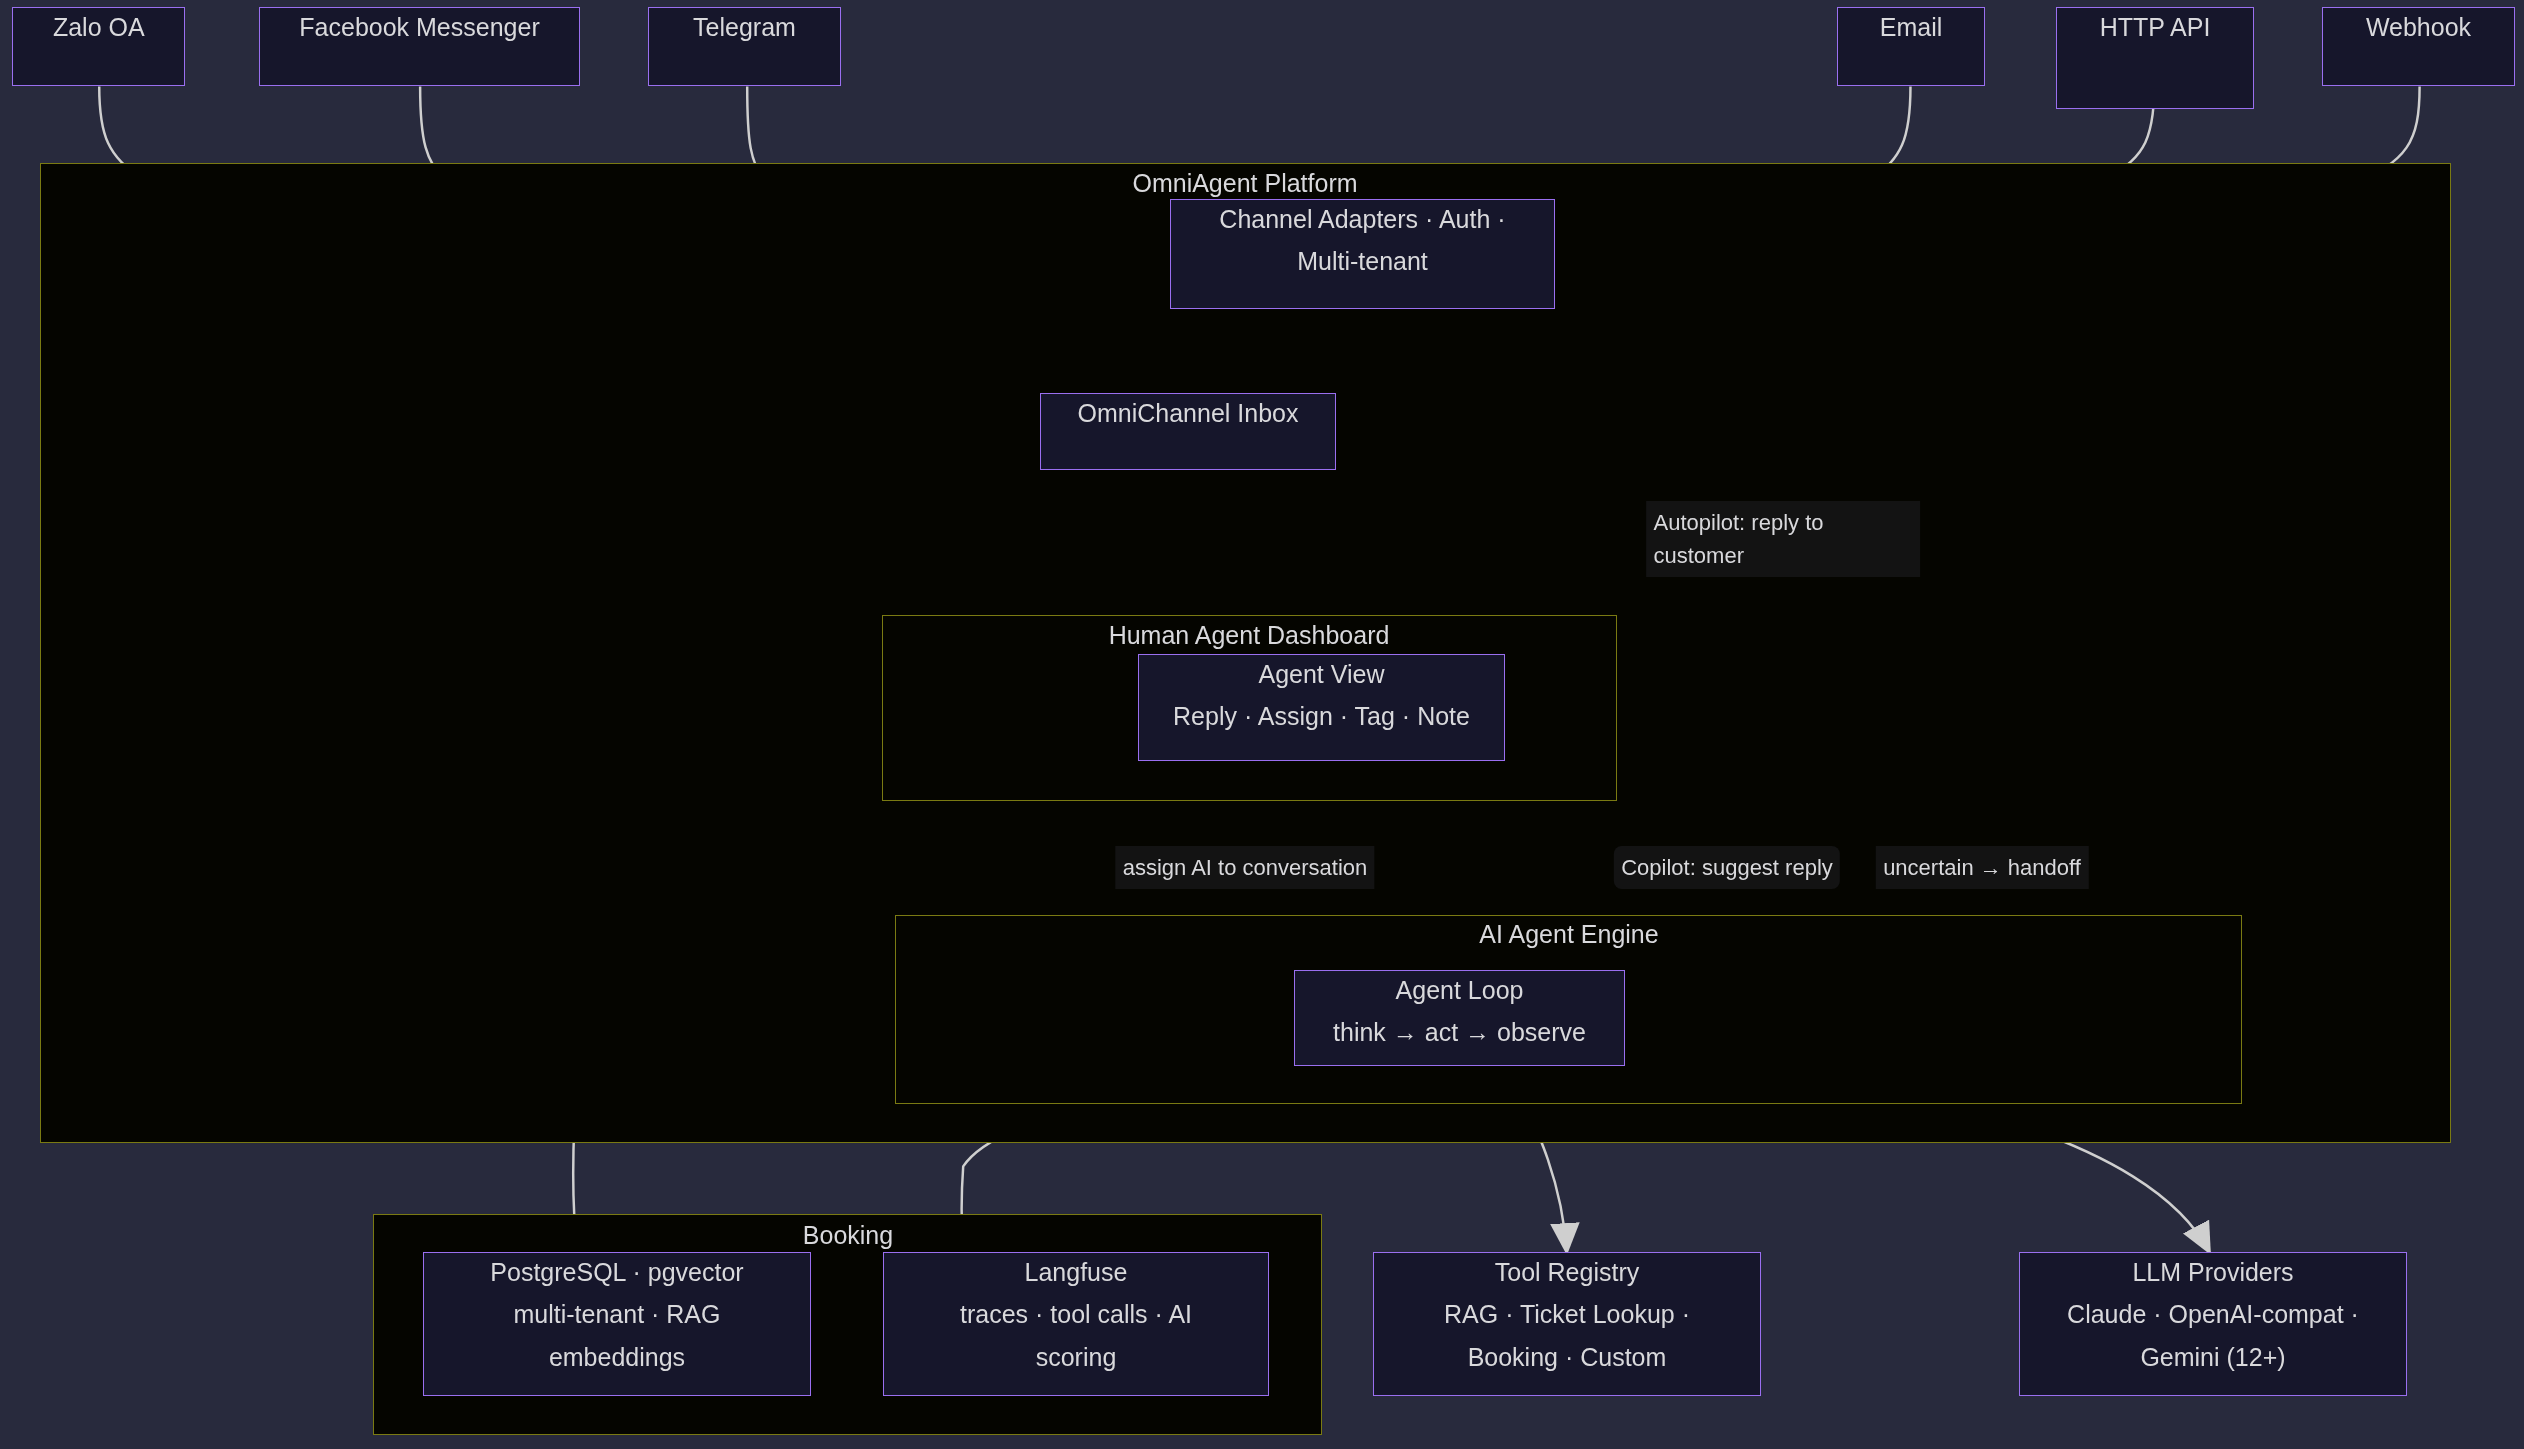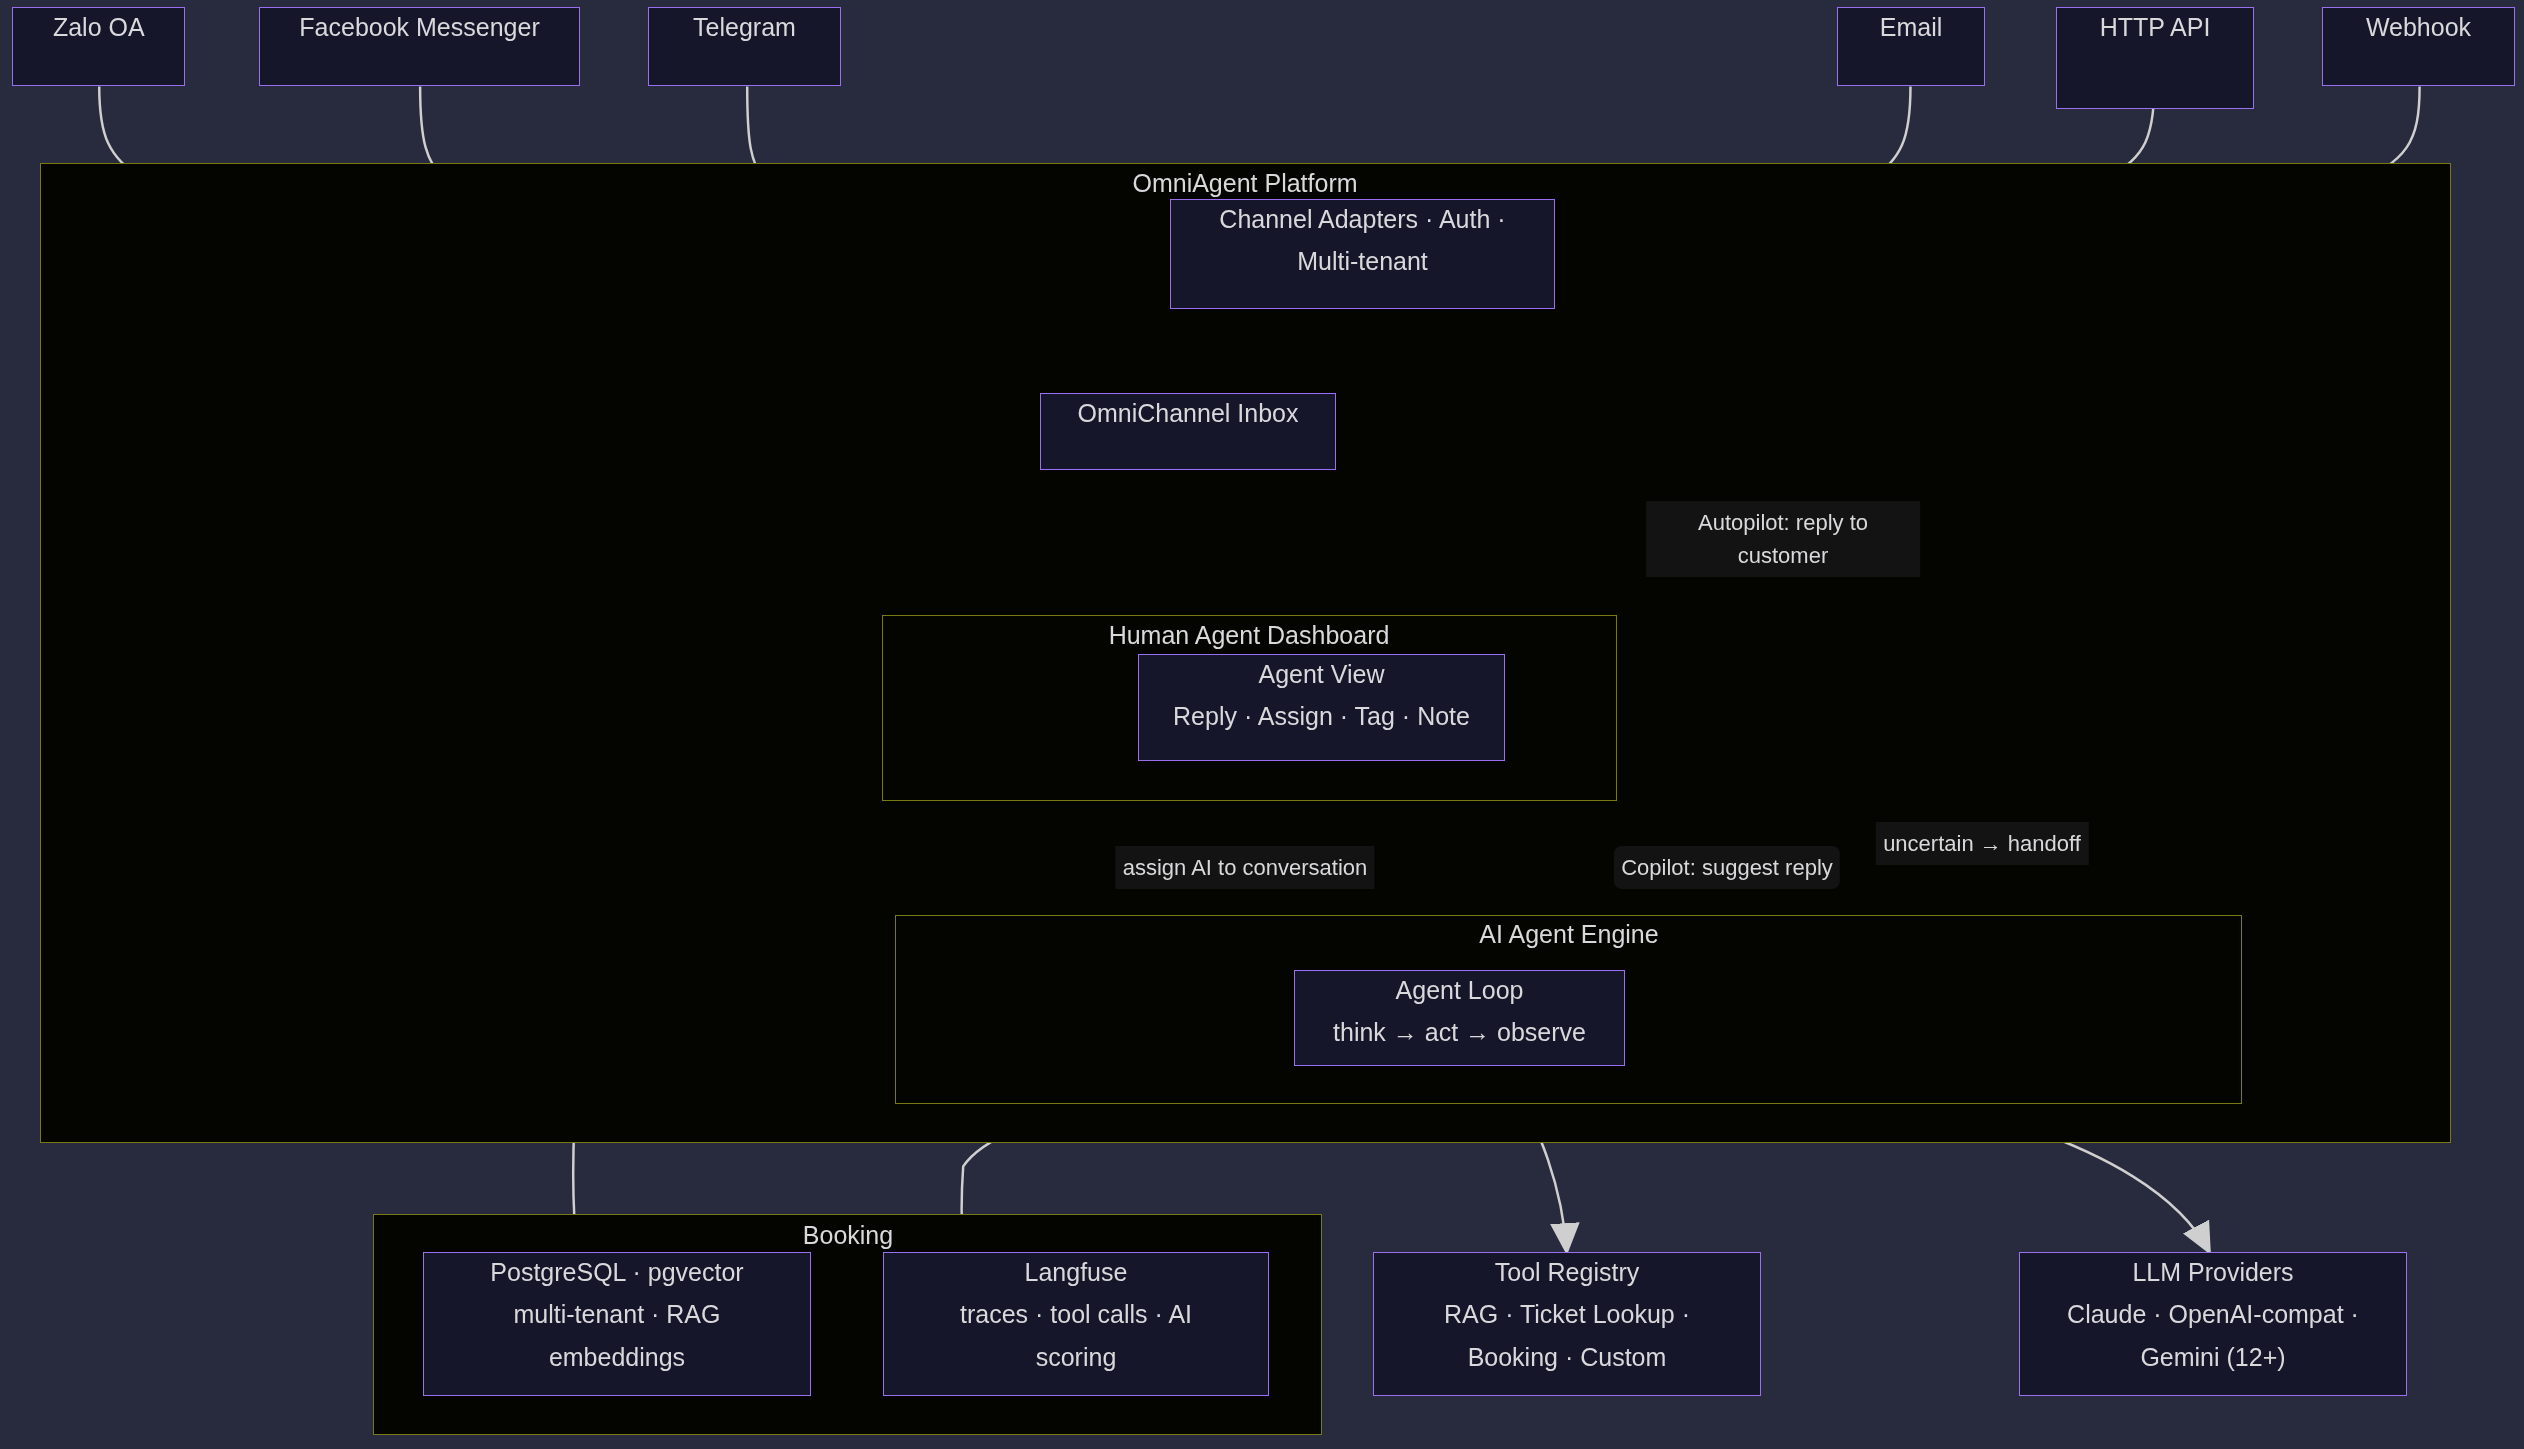--- a/index.html
+++ b/index.html
@@ -56,21 +56,21 @@
   }
   .edge-label {
     position: absolute;
     color: #d9d9dc;
     font-size: 22px;
     background: #131313;
     padding: 5px 7.4px;
     white-space: nowrap;
     z-index: 6;
     transform: translateX(-50%);
-    text-align: center;
+    text-align: left;
     line-height: 1.5;
   }
   .edge-label.two-line { white-space: normal; width: 259px; }
 </style>
 </head>
 <body>
 
 <div id="stage">
 
   <div class="cluster" style="left:40px; top:163px; width:2411px; height:980px;"></div>
@@ -197,18 +197,18 @@
   </div>
 
   <div class="edge-label" style="left:1245px; top:846px;">
     <span>assign AI to conversation</span>
   </div>
 
   <div class="edge-label" style="left:1727px; top:846px;border-radius:8px;">
     <span>Copilot: suggest reply</span>
   </div>
 
-  <div class="edge-label" style="left:1982px; top:822px;">
+  <div class="edge-label" style="left:1982px; top:846px;">
     <span>uncertain → handoff</span>
   </div>
 
 </div>
 
 
 </body></html>

